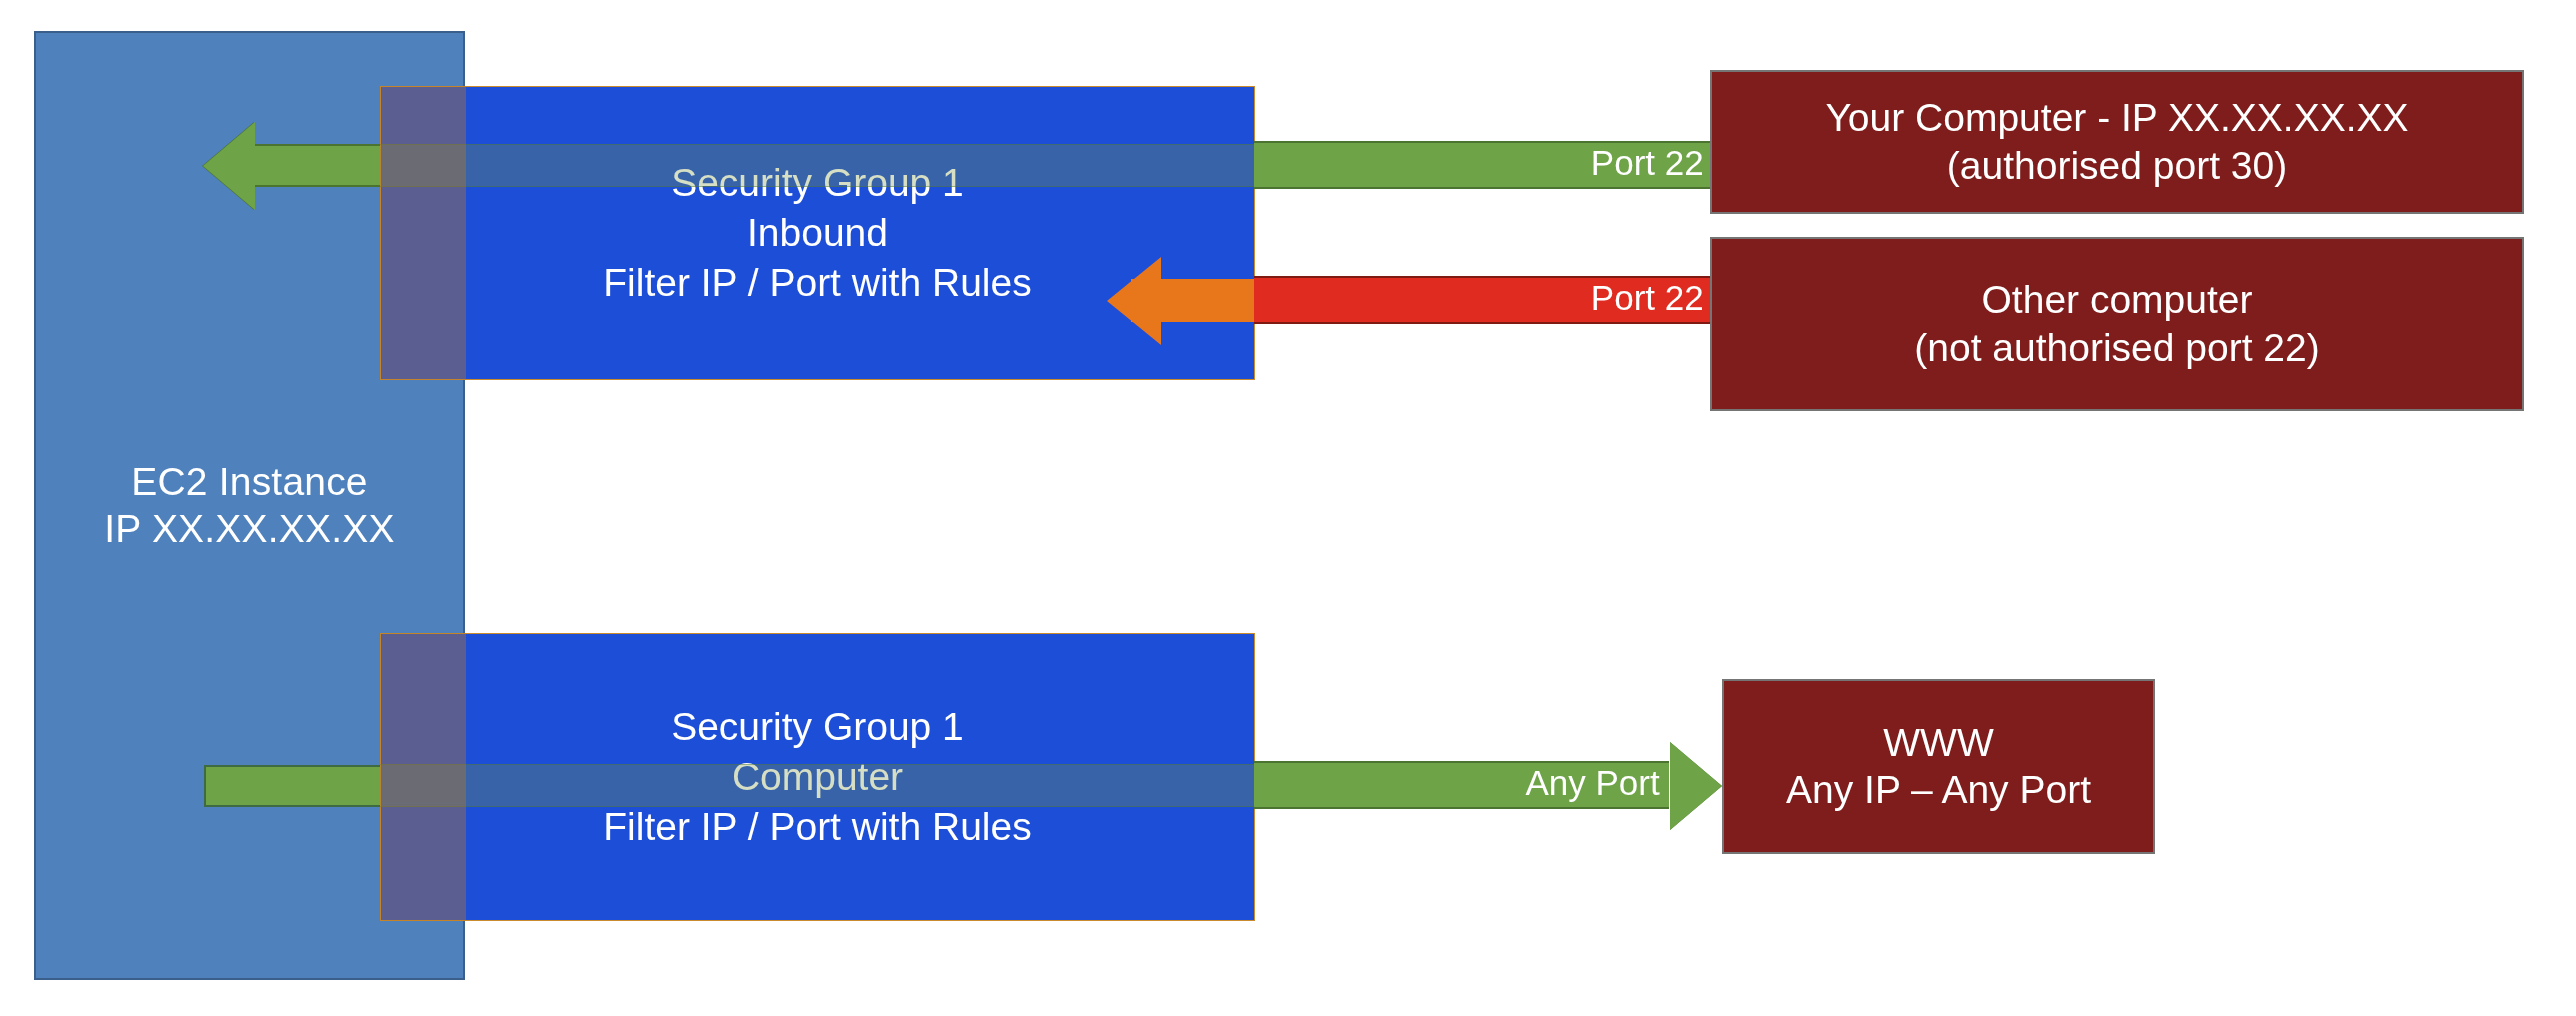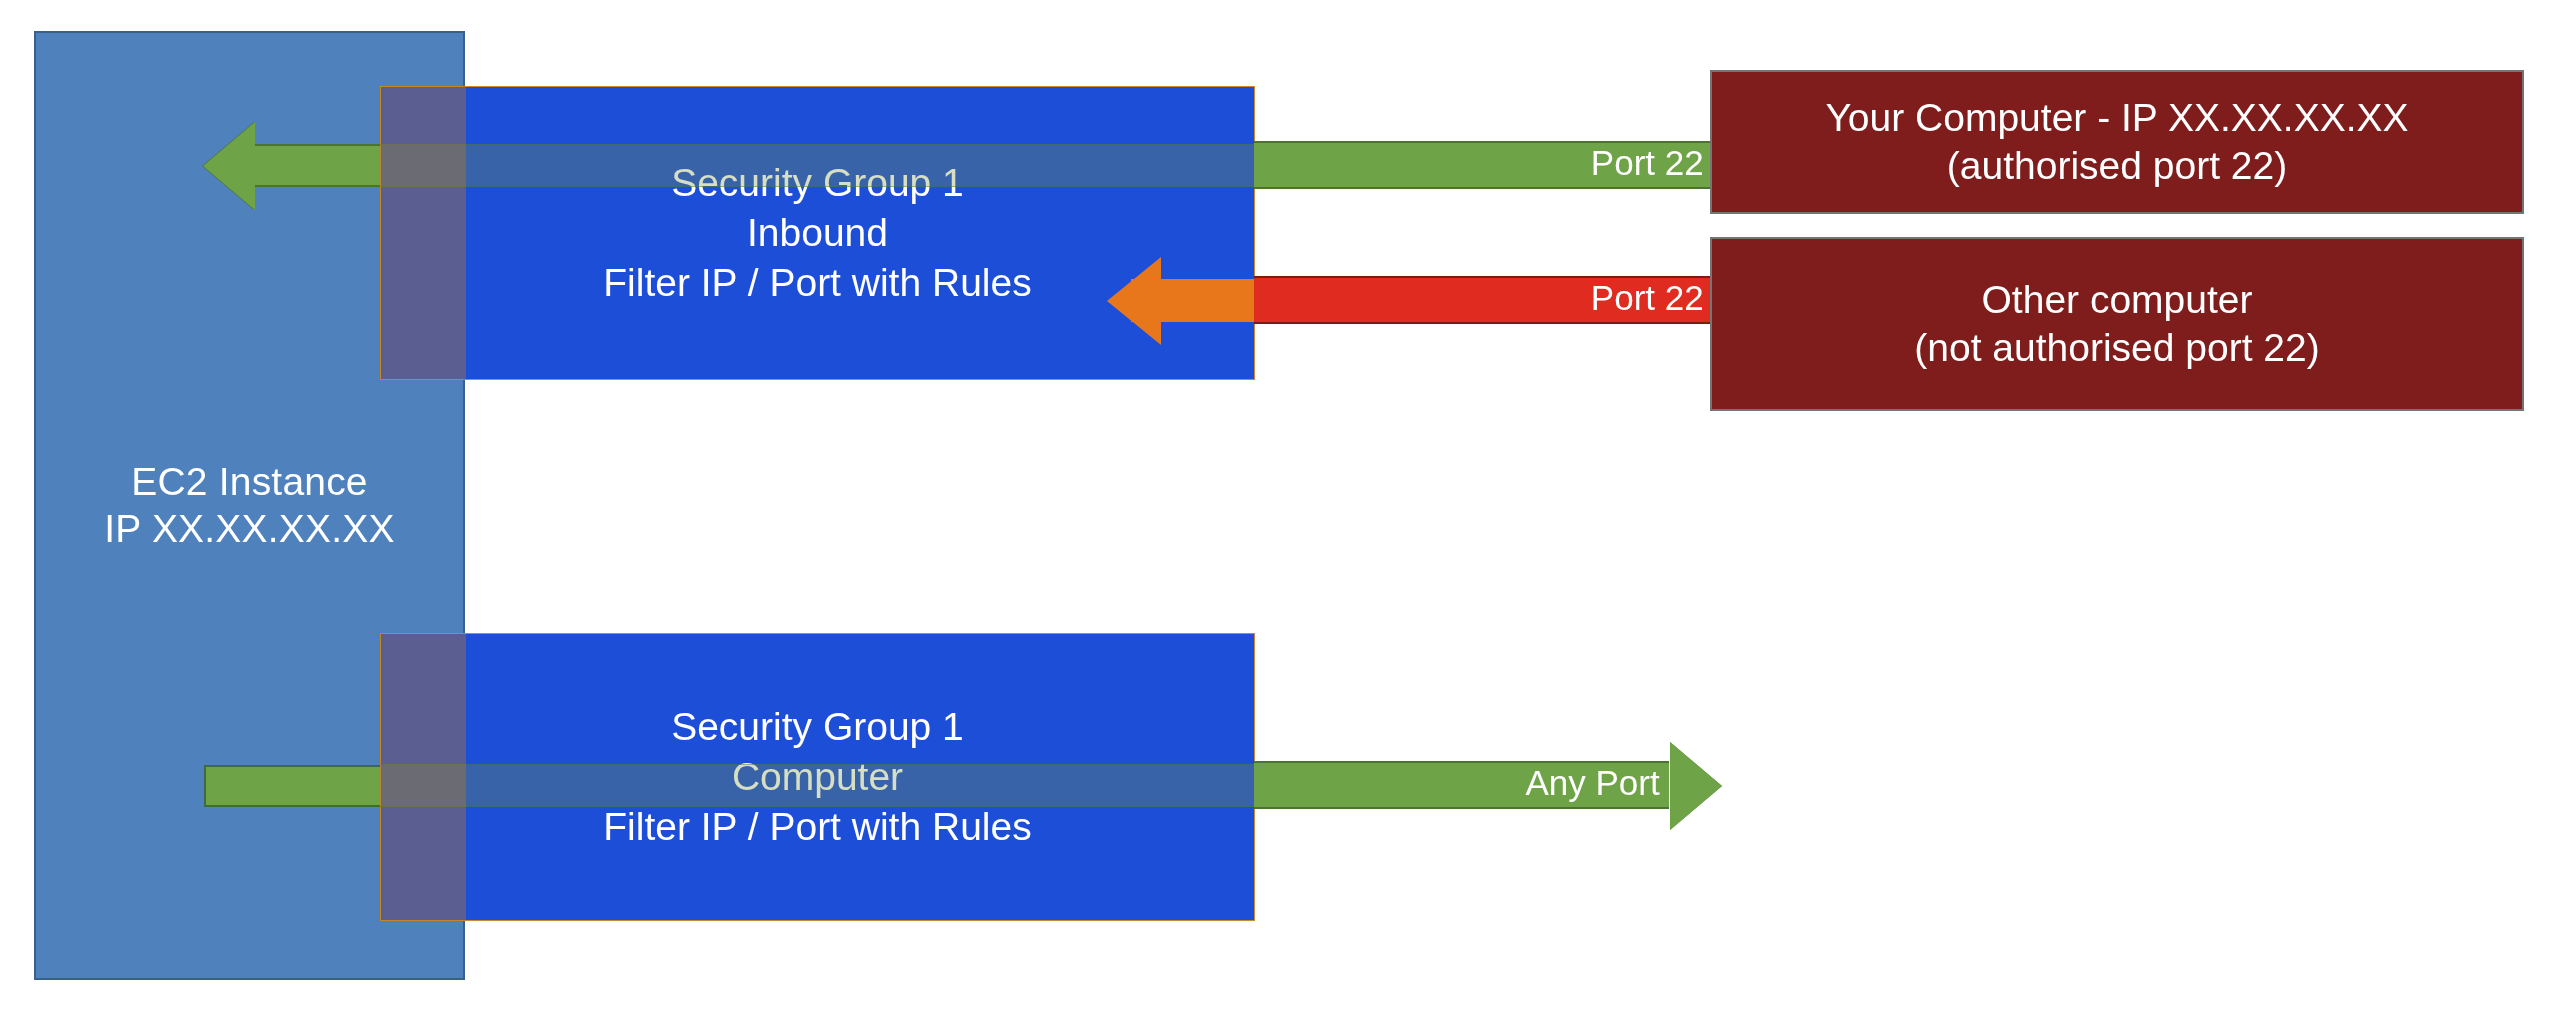--- a/index.html
+++ b/index.html
@@ -171,21 +171,21 @@
   <div class="bar bar-green" style="left:1254px; top:141px; width:459px; height:48px;">
     <span class="bar-label">Port 22</span>
   </div>
 
   <div class="bar bar-red" style="left:1254px; top:276px; width:459px; height:48px;">
     <span class="bar-label">Port 22</span>
   </div>
 
   <div class="box grey-box" style="left:1710px; top:70px; width:814px; height:144px;">
     <span class="line">Your Computer - IP XX.XX.XX.XX</span>
-    <span class="line">(authorised port 22)</span>
+    <span class="line">(authorised port 30)</span>
   </div>
 
   <div class="box grey-box" style="left:1710px; top:237px; width:814px; height:174px;">
     <span class="line">Other computer</span>
     <span class="line">(not authorised port 22)</span>
   </div>
 
   <div class="box sg-box" style="left:380px; top:633px; width:875px; height:288px;">
     <span class="line">Security Group 1</span>
     <span class="line">Computer</span>
@@ -194,15 +194,19 @@
 
   <div class="overlay-band" style="left:380px; top:764px; width:875px; height:43px;"></div>
 
   <div class="overlay-band-orange" style="left:380px; top:633px; width:86px; height:288px;"></div>
 
   <div class="bar bar-green" style="left:1254px; top:761px; width:415px; height:48px;">
     <span class="bar-label">Any Port</span>
   </div>
   <div class="head head-right-green" style="left:1670px; top:742px;"></div>
 
+  <div class="box grey-box" style="left:1722px; top:679px; width:433px; height:175px;">
+    <span class="line">WWW</span>
+    <span class="line">Any IP – Any Port</span>
+  </div>
 
 </div>
 
 
 </body></html>

